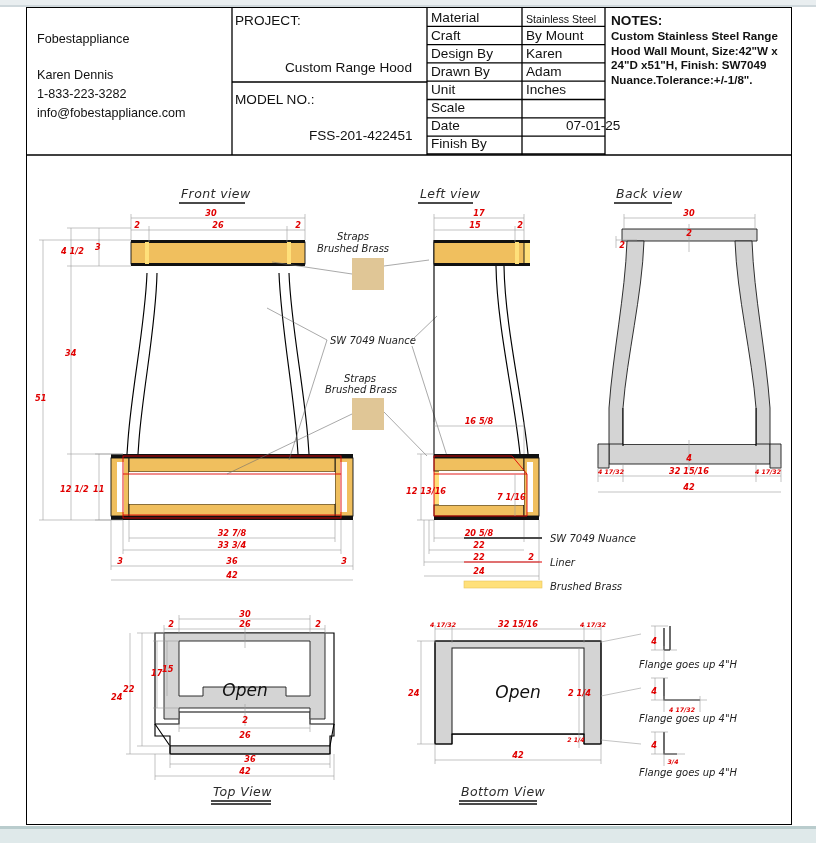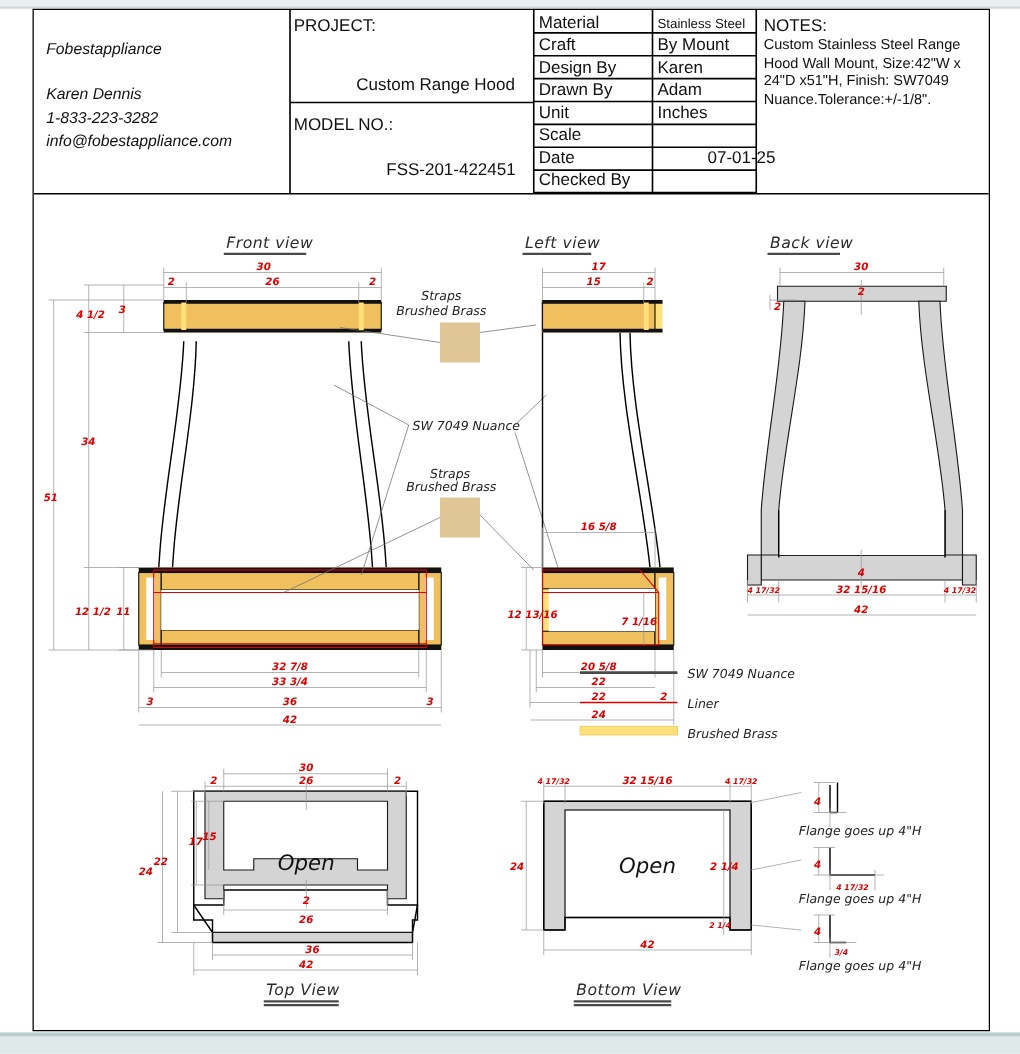--- a/index.html
+++ b/index.html
@@ -10,29 +10,29 @@
   #topstrip{position:absolute;left:0;top:0;width:816px;height:5px;background:#e9eef0;}
   #topstrip2{position:absolute;left:0;top:5px;width:816px;height:2px;background:#cfd8dc;}
   #botstrip{position:absolute;left:0;top:826px;width:816px;height:17px;background:#dfe9ea;}
   #botstrip b{position:absolute;left:0;top:0;width:816px;height:3px;background:#b9cccd;display:block;}
 
   #sheet{position:absolute;left:26px;top:7px;width:766px;height:818px;border:1.6px solid #000;background:#fff;box-sizing:border-box;}
 
   
   #titleblock{position:absolute;left:0;top:0;width:100%;height:148px;box-sizing:border-box;}
 
-  #company{position:absolute;left:10px;top:22px;width:190px;font-size:12.6px;line-height:19px;color:#111;font-style:italic;}
+  #company{position:absolute;left:10px;top:22px;width:190px;font-size:12.6px;line-height:19px;color:#111;}
   #company .nm{display:block;margin-bottom:17px;}
 
   .tb-lab{position:absolute;font-size:13.6px;color:#111;}
   .tb-val{position:absolute;font-size:13.6px;color:#111;}
   .tb-small{font-size:10.6px;}
 
   
-  #notes{position:absolute;left:584px;top:4px;width:172px;font-size:11.6px;line-height:14.6px;color:#111;}
+  #notes{position:absolute;left:584px;top:4px;width:172px;font-size:11.6px;line-height:14.6px;color:#111;font-weight:bold;}
   #notes .hd{font-size:13.6px;line-height:17px;display:block;}
 
   
   #draw{position:absolute;left:0;top:148px;width:100%;height:502px;}
   svg{display:block;}
   .vt{font-family:"DejaVu Sans",sans-serif;font-style:italic;font-size:12.5px;fill:#2b2b2b;letter-spacing:.4px;}
   .dim{font-family:"DejaVu Sans",sans-serif;font-style:italic;font-weight:bold;font-size:8.2px;fill:#e00000;}
   .dimS{font-family:"DejaVu Sans",sans-serif;font-style:italic;font-weight:bold;font-size:6.2px;fill:#e00000;}
   .lbl{font-family:"DejaVu Sans",sans-serif;font-style:italic;font-size:10px;fill:#222;}
   .openlbl{font-family:"DejaVu Sans",sans-serif;font-style:italic;font-size:17px;fill:#111;}
@@ -95,21 +95,21 @@
       <div class="tb-lab" style="left:404px;top:38px;">Design By</div>
       <div class="tb-val" style="left:499px;top:38px;">Karen</div>
       <div class="tb-lab" style="left:404px;top:56px;">Drawn By</div>
       <div class="tb-val" style="left:499px;top:56px;">Adam</div>
       <div class="tb-lab" style="left:404px;top:74px;">Unit</div>
       <div class="tb-val" style="left:499px;top:74px;">Inches</div>
       <div class="tb-lab" style="left:404px;top:92px;">Scale</div>
       <div class="tb-val" style="left:499px;top:92px;"></div>
       <div class="tb-lab" style="left:404px;top:110px;">Date</div>
       <div class="tb-val" style="left:499px;top:110px;margin-left:40px;">07-01-25</div>
-      <div class="tb-lab" style="left:404px;top:128px;">Checked By</div>
+      <div class="tb-lab" style="left:404px;top:128px;">Finish By</div>
       <div class="tb-val" style="left:499px;top:128px;"></div>
 
       <div id="notes">
         <span class="hd">NOTES:</span>
         <span>Custom Stainless Steel Range</span><br>
         <span>Hood Wall Mount, Size:42"W x</span><br>
         <span>24"D x51"H, Finish: SW7049</span><br>
         <span>Nuance.Tolerance:+/-1/8".</span>
       </div>
     </div>

